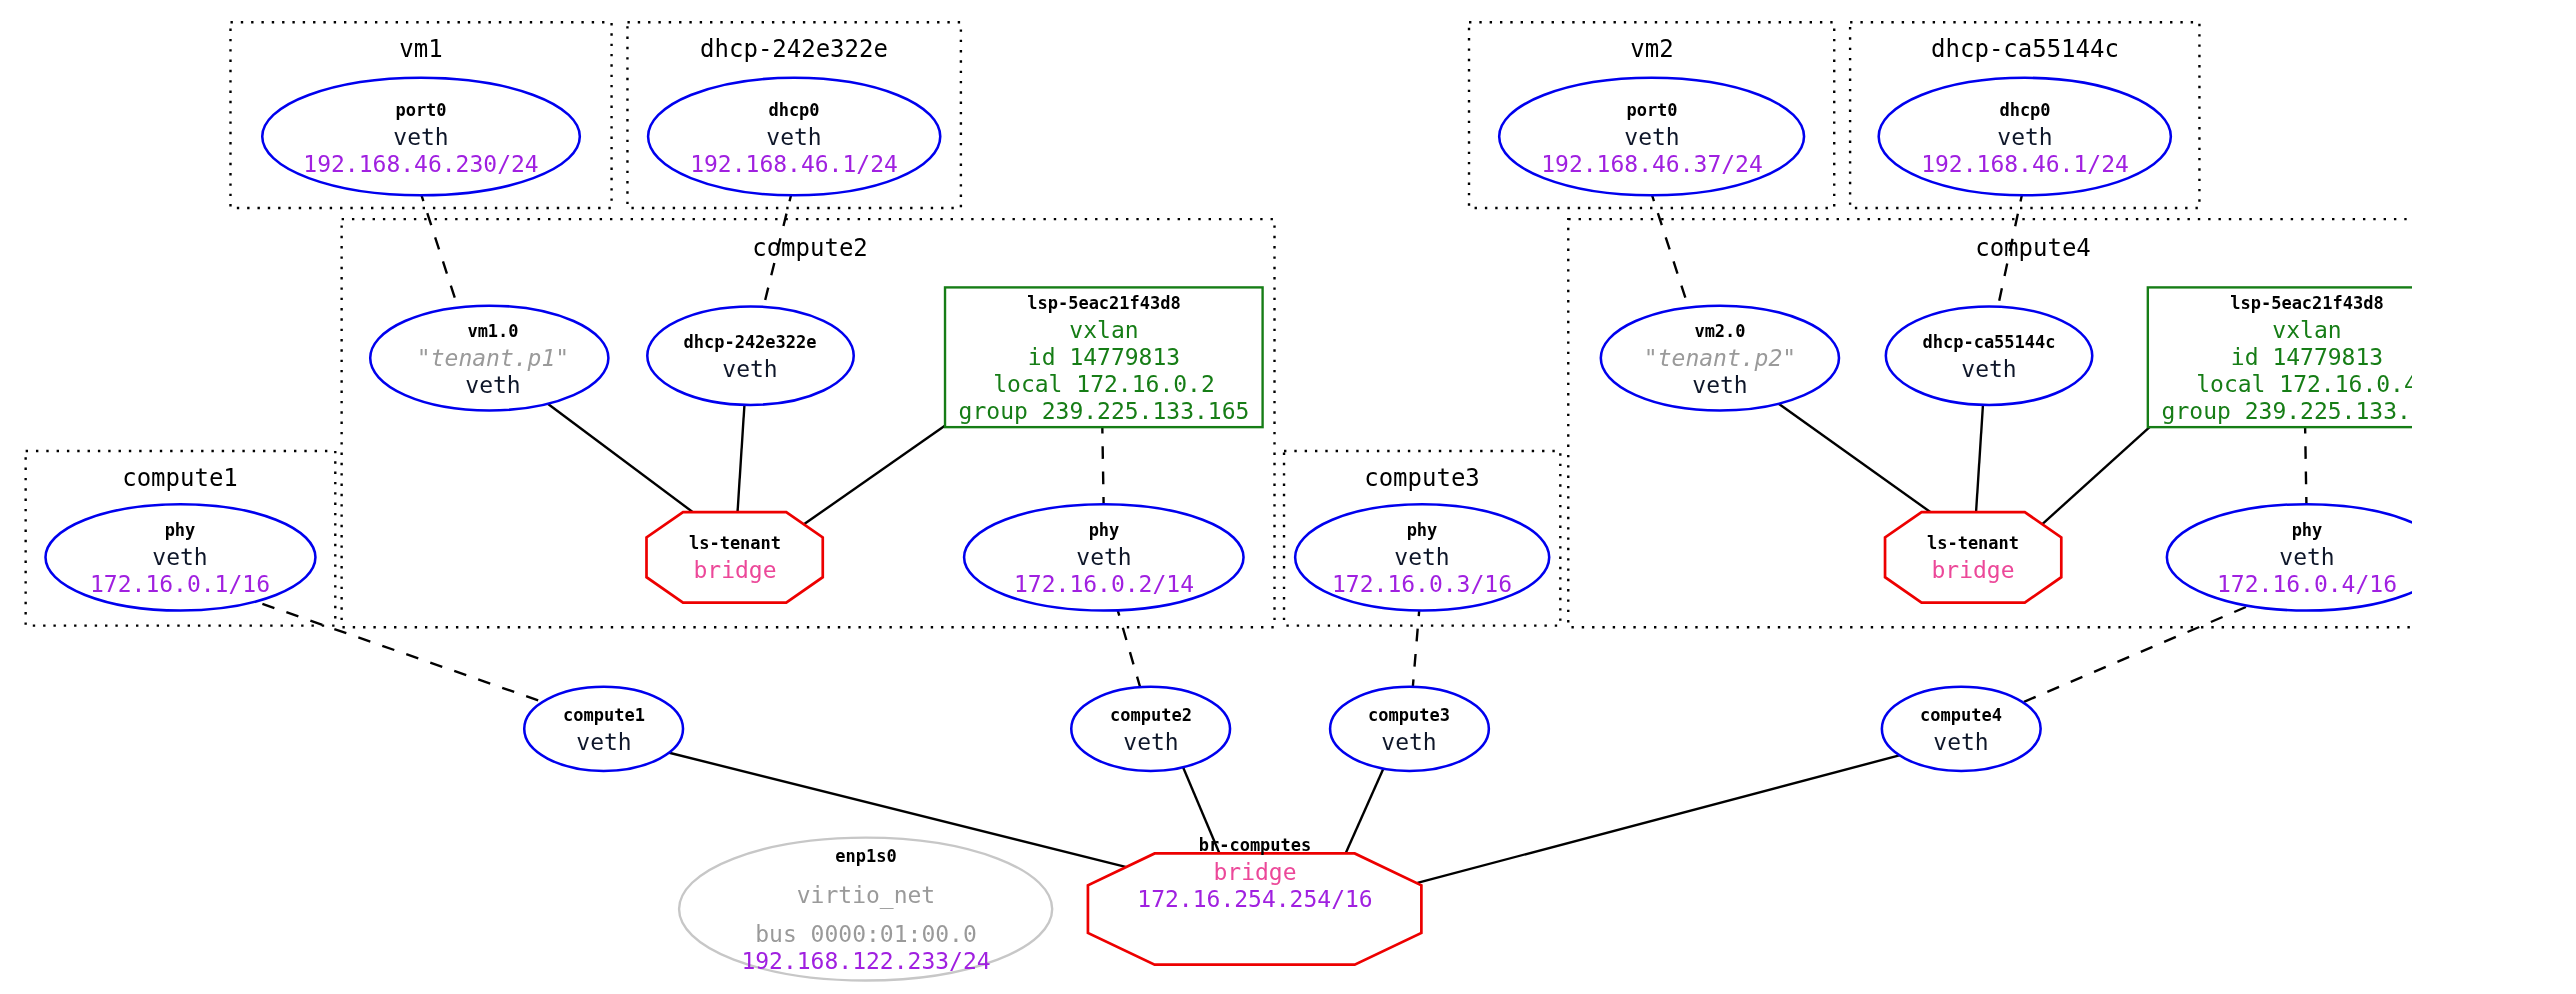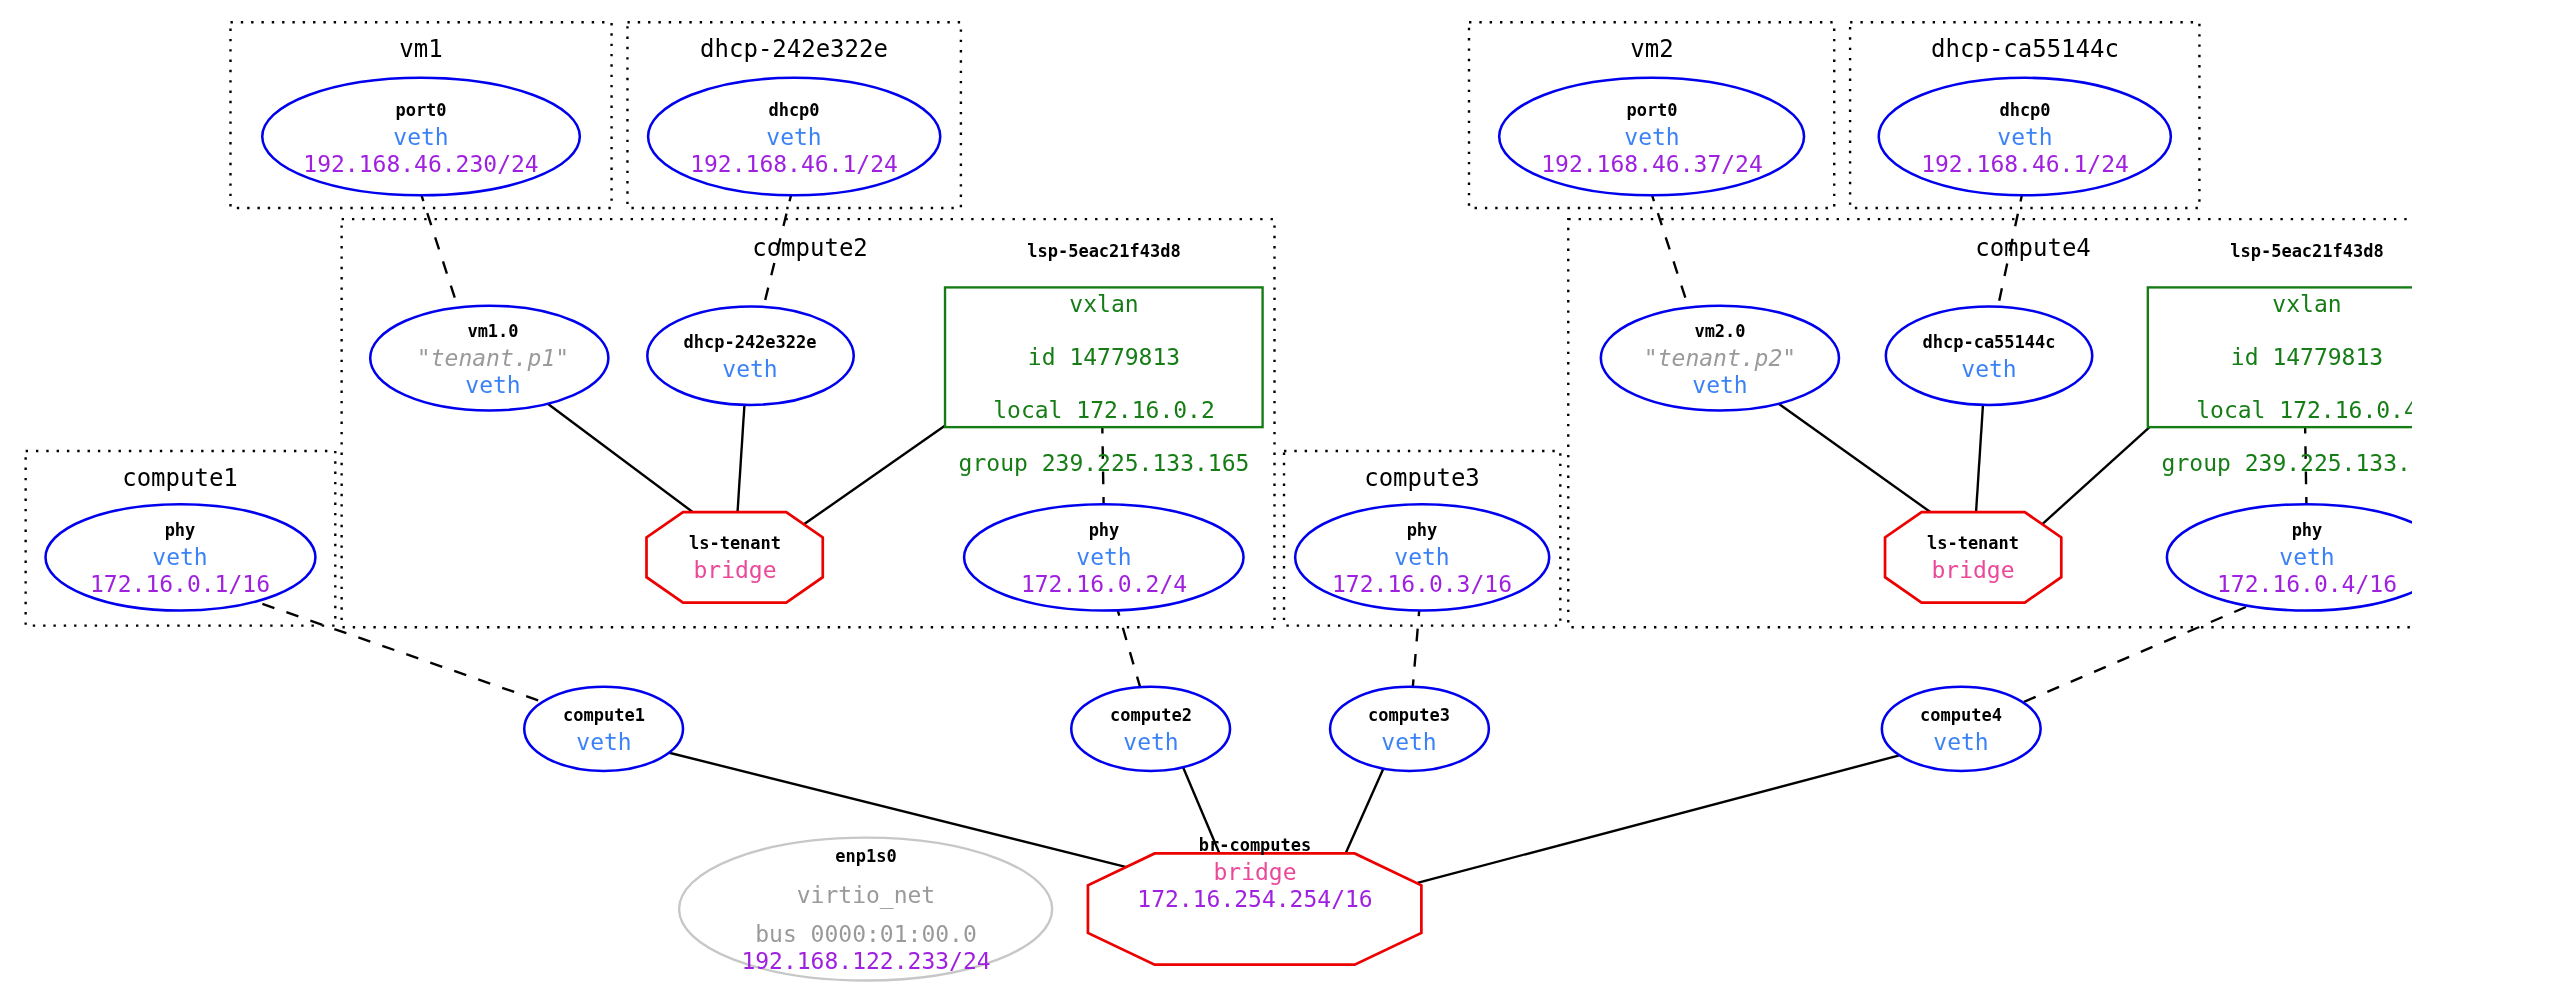--- a/index.html
+++ b/index.html
@@ -4,23 +4,23 @@
 <style>
   html,body{margin:0;padding:0;background:#ffffff;}
   #stage{position:relative;width:2412px;height:994px;background:#ffffff;overflow:hidden;
          font-family:"DejaVu Sans Mono", monospace;}
   #edges-layer{position:absolute;left:0;top:0;z-index:1;}
   .lbl{position:absolute;transform:translate(-50%,-50%);text-align:center;white-space:nowrap;
        line-height:27px;font-size:23px;color:#000;z-index:2;}
   .nm{font-weight:bold;font-size:17px;color:#000;}
   .clabel{position:absolute;transform:translate(-50%,-50%);font-size:24px;color:#000;
           white-space:nowrap;z-index:2;}
-  .c-blue{color:#3b82f6;}
+  .c-blue{color:#0f172a;}
   .c-red{color:#ec4899;}
-  .c-green{color:#167d16;margin-top:26px;}
+  .c-green{color:#167d16;}
   .c-addr{color:#a020e0;}
   .c-gray{color:#9a9a9a;margin-top:12px;}
   .c-alias{color:#9a9a9a;font-style:italic;}
   
   .nsbox{fill:none;stroke:#000000;stroke-width:3;stroke-dasharray:3 10;}
   .edge{stroke:#000000;stroke-width:3;fill:none;}
   .edge-dashed{stroke-dasharray:16 16;}
   .node-blue{fill:#ffffff;stroke:#0000ee;stroke-width:3.2;}
   .node-red{fill:#ffffff;stroke:#ed0000;stroke-width:3.4;}
   .node-green{fill:#ffffff;stroke:#167d16;stroke-width:3;}
@@ -146,21 +146,21 @@
   </div>
 
   <div class="lbl" style="left:735px;top:557px">
     <div class="nm">ls-tenant</div>
     <div class="c-red">bridge</div>
   </div>
 
   <div class="lbl" style="left:1104px;top:557px">
     <div class="nm">phy</div>
     <div class="c-blue">veth</div>
-    <div class="c-addr">172.16.0.2/4</div>
+    <div class="c-addr">172.16.0.2/14</div>
   </div>
 
   <div class="lbl" style="left:180px;top:557px">
     <div class="nm">phy</div>
     <div class="c-blue">veth</div>
     <div class="c-addr">172.16.0.1/16</div>
   </div>
 
   <div class="lbl" style="left:1422px;top:557px">
     <div class="nm">phy</div>

